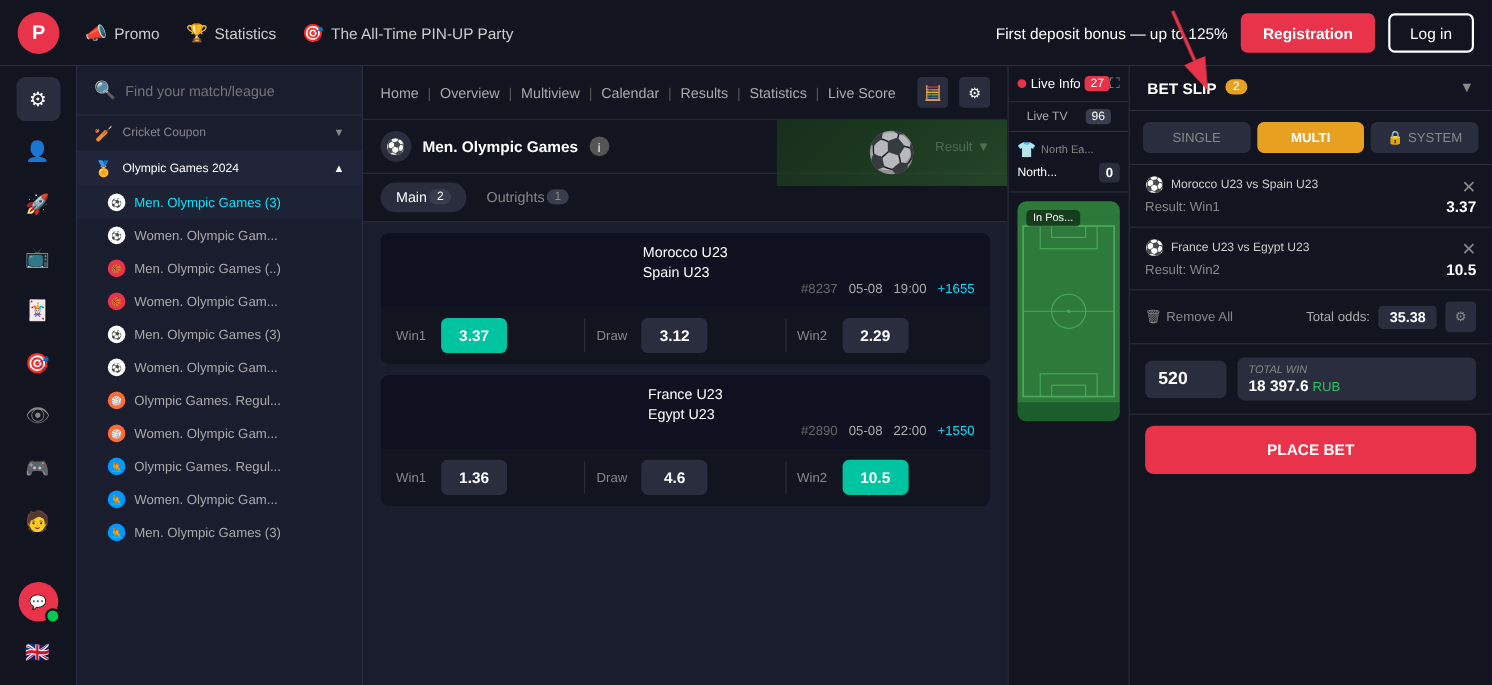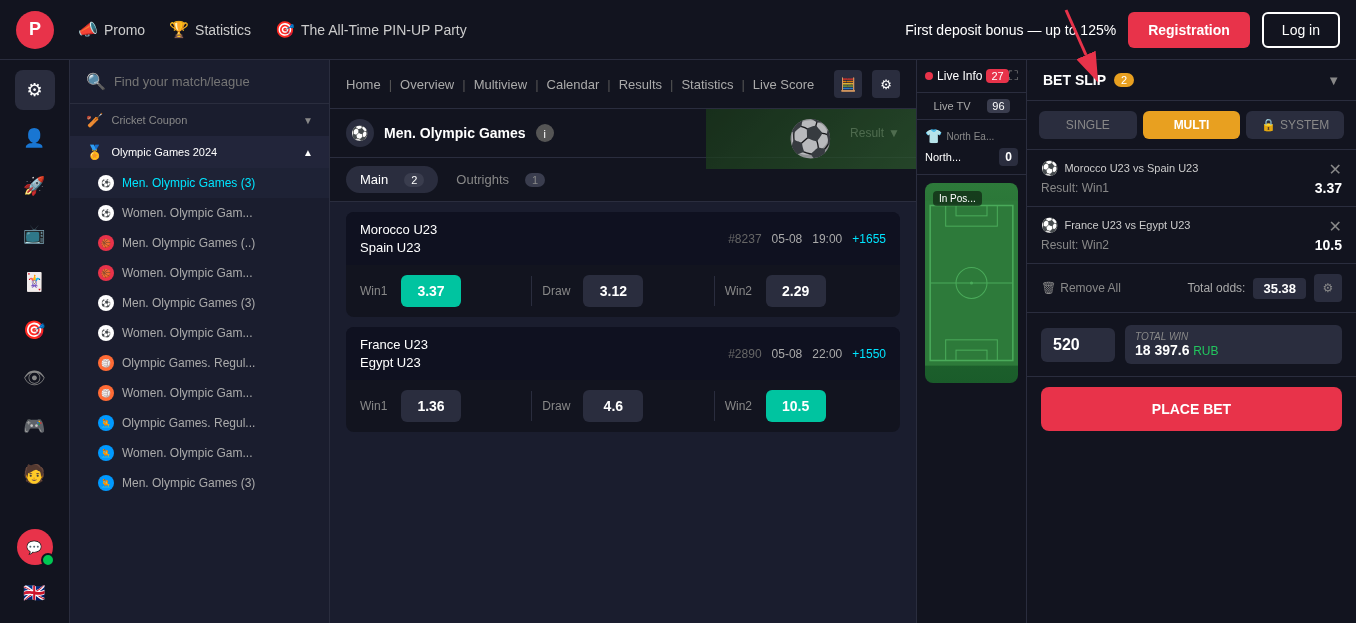--- a/index.html
+++ b/index.html
@@ -49,29 +49,29 @@
     .breadcrumb-item { color: #aaa; font-size: 13px; cursor: pointer; }
     .breadcrumb-sep { color: #555; }
 
     .event-header { background: #12141f; padding: 10px 16px; display: flex; align-items: center; gap: 10px; border-bottom: 1px solid #2a2d3e; position: relative; }
     .event-sport-icon { width: 28px; height: 28px; background: #2a2d3e; border-radius: 50%; display: flex; align-items: center; justify-content: center; font-size: 14px; }
     .event-title { font-size: 14px; font-weight: bold; }
     .event-info-icon { width: 18px; height: 18px; background: #555; border-radius: 50%; display: flex; align-items: center; justify-content: center; font-size: 11px; cursor: pointer; }
     .event-result-btn { display: flex; align-items: center; gap: 4px; color: #aaa; font-size: 12px; margin-left: auto; cursor: pointer; }
 
     .tabs-bar { display: flex; align-items: center; gap: 4px; padding: 8px 16px; background: #12141f; border-bottom: 1px solid #2a2d3e; }
-    .tab-btn { padding: 6px 14px; border-radius: 20px; font-size: 13px; cursor: pointer; display: flex; align-items: center; gap: 16px; }
+    .tab-btn { padding: 6px 14px; border-radius: 20px; font-size: 13px; cursor: pointer; display: flex; align-items: flex-start; gap: 2px; }
     .tab-btn.active { background: #2a2d3e; color: #fff; }
     .tab-btn:not(.active) { color: #888; }
     .tab-count { background: #3a3d4e; border-radius: 10px; padding: 1px 7px; font-size: 11px; }
 
     .matches-container { flex: 1; overflow-y: auto; padding: 10px 16px; }
 
     .match-block { background: #12141f; border-radius: 8px; margin-bottom: 10px; overflow: hidden; }
-    .match-header { display: flex; align-items: center; padding: 10px 14px; gap: 24px; background: #0f1120; }
+    .match-header { display: flex; align-items: center; padding: 10px 14px; gap: 0; background: #0f1120; flex-direction: column; }
     .match-teams { display: flex; flex-direction: column; gap: 3px; }
     .match-team { font-size: 13px; color: #fff; }
     .match-meta { margin-left: auto; display: flex; align-items: center; gap: 10px; color: #888; font-size: 12px; }
     .match-id { color: #666; }
     .match-date { color: #aaa; }
     .match-odds-count { color: #00e5ff; font-size: 12px; }
 
     .match-odds { display: flex; align-items: center; padding: 10px 14px; gap: 0; }
     .odds-group { display: flex; align-items: center; gap: 6px; flex: 1; }
     .odds-label { color: #888; font-size: 12px; min-width: 35px; }
@@ -91,21 +91,21 @@
     .live-match-card { padding: 8px; border-bottom: 1px solid #2a2d3e; }
     .live-card-league { color: #888; font-size: 10px; white-space: nowrap; overflow: hidden; text-overflow: ellipsis; }
     .live-card-team { color: #fff; font-size: 11px; }
     .live-card-score { background: #2a2d3e; border-radius: 4px; padding: 2px 6px; font-size: 12px; font-weight: bold; color: #fff; }
 
     .field-preview { background: linear-gradient(180deg, #2d7a3a 0%, #1a5c2a 100%); height: 200px; margin: 8px; border-radius: 8px; position: relative; overflow: hidden; }
     .in-pos-label { position: absolute; top: 8px; left: 8px; background: rgba(0,0,0,0.5); color: #fff; font-size: 10px; padding: 2px 6px; border-radius: 4px; }
 
     
     .bet-slip-panel { width: 330px; background: #12141f; border-left: 1px solid #2a2d3e; display: flex; flex-direction: column; flex-shrink: 0; }
-    .bet-slip-header { display: flex; align-items: center; padding: 12px 16px; border-bottom: 1px solid #2a2d3e; gap: 8px; }
+    .bet-slip-header { display: flex; align-items: flex-start; padding: 12px 16px; border-bottom: 1px solid #2a2d3e; gap: 8px; }
     .bet-slip-title { font-size: 14px; font-weight: bold; }
     .bet-slip-count { background: #e8a020; color: #fff; font-size: 11px; padding: 1px 7px; border-radius: 10px; }
     .bet-slip-collapse { margin-left: auto; color: #888; cursor: pointer; }
 
     .bet-type-tabs { display: flex; padding: 10px 12px; gap: 6px; border-bottom: 1px solid #2a2d3e; }
     .bet-type-tab { flex: 1; text-align: center; padding: 7px 0; border-radius: 6px; font-size: 12px; cursor: pointer; display: flex; align-items: center; justify-content: center; gap: 4px; }
     .bet-type-tab.active { background: #e8a020; color: #fff; font-weight: bold; }
     .bet-type-tab:not(.active) { color: #888; background: #2a2d3e; }
 
     .bet-selection { padding: 10px 14px; border-bottom: 1px solid #2a2d3e; position: relative; }

